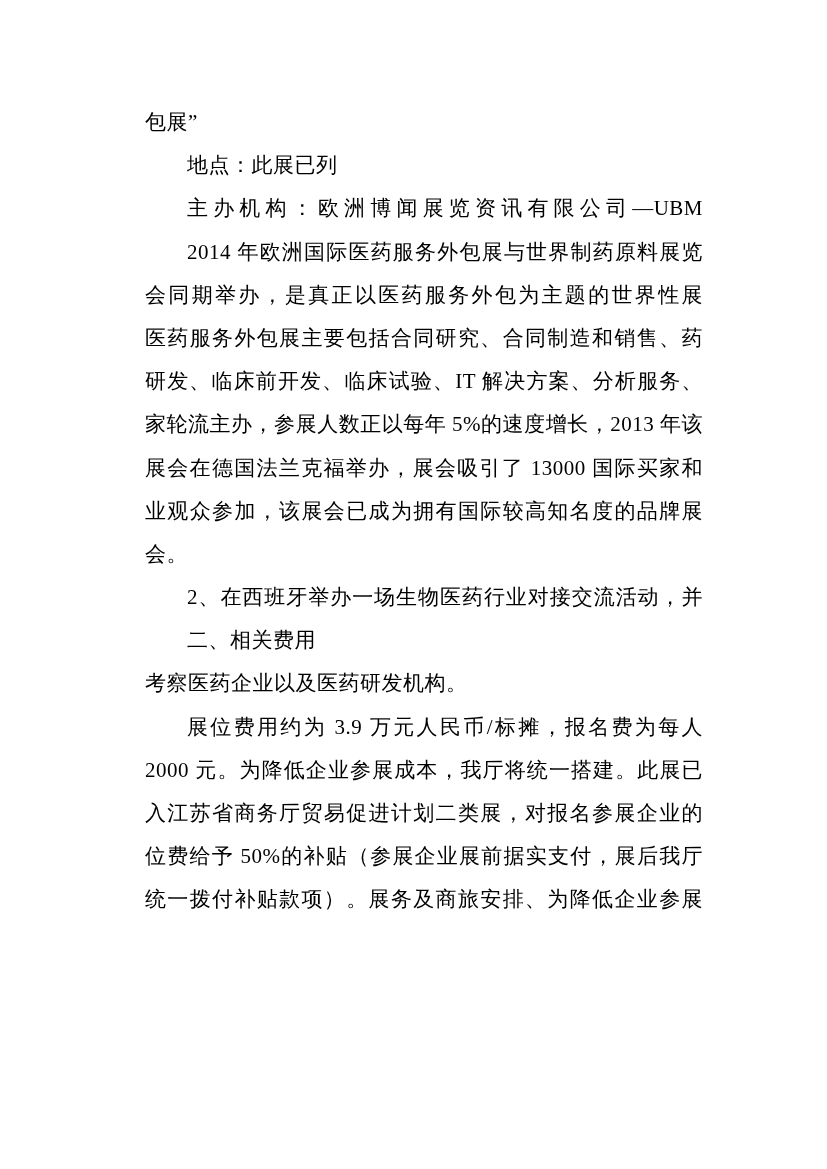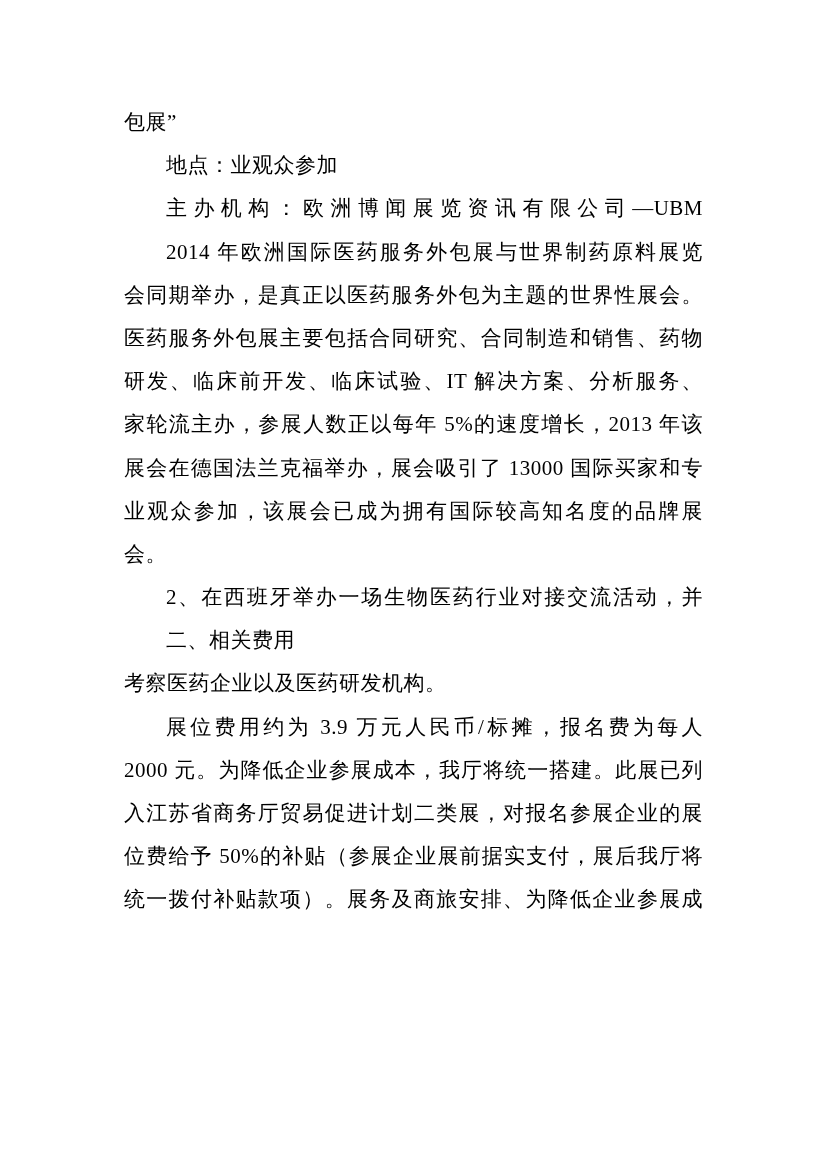--- a/index.html
+++ b/index.html
@@ -23,37 +23,38 @@
     width: 579px;
   }
   .line {
     font-size: 21px;
     line-height: 43.2px;
     height: 43.2px;
     overflow: hidden;
     text-align: left;
     letter-spacing: 0.5px;
     color: #000000;
+    margin-left: 21px;
   }
   .line.justify {
     text-align: justify;
     text-align-last: justify;
     text-justify: inter-character;
   }
   .line.indent {
     padding-left: 42px;
   }
 </style>
 </head>
 <body>
 
 <div class="page" style="background: rgb(255, 255, 255); color: rgb(0, 0, 0);">
   <div class="textblock">
       <div class="line">包展”</div>
-      <div class="line indent">地点：业观众参加</div>
+      <div class="line indent">地点：此展已列</div>
       <div class="line justify indent">主办机构：欧洲博闻展览资讯有限公司—UBM</div>
       <div class="line justify indent">2014 年欧洲国际医药服务外包展与世界制药原料展览</div>
       <div class="line justify">会同期举办，是真正以医药服务外包为主题的世界性展会。</div>
       <div class="line justify">医药服务外包展主要包括合同研究、合同制造和销售、药物</div>
       <div class="line justify">研发、临床前开发、临床试验、IT 解决方案、分析服务、</div>
       <div class="line justify">家轮流主办，参展人数正以每年 5%的速度增长，2013 年该</div>
       <div class="line justify">展会在德国法兰克福举办，展会吸引了 13000 国际买家和专</div>
       <div class="line justify">业观众参加，该展会已成为拥有国际较高知名度的品牌展</div>
       <div class="line">会。</div>
       <div class="line justify indent">2、在西班牙举办一场生物医药行业对接交流活动，并</div>

